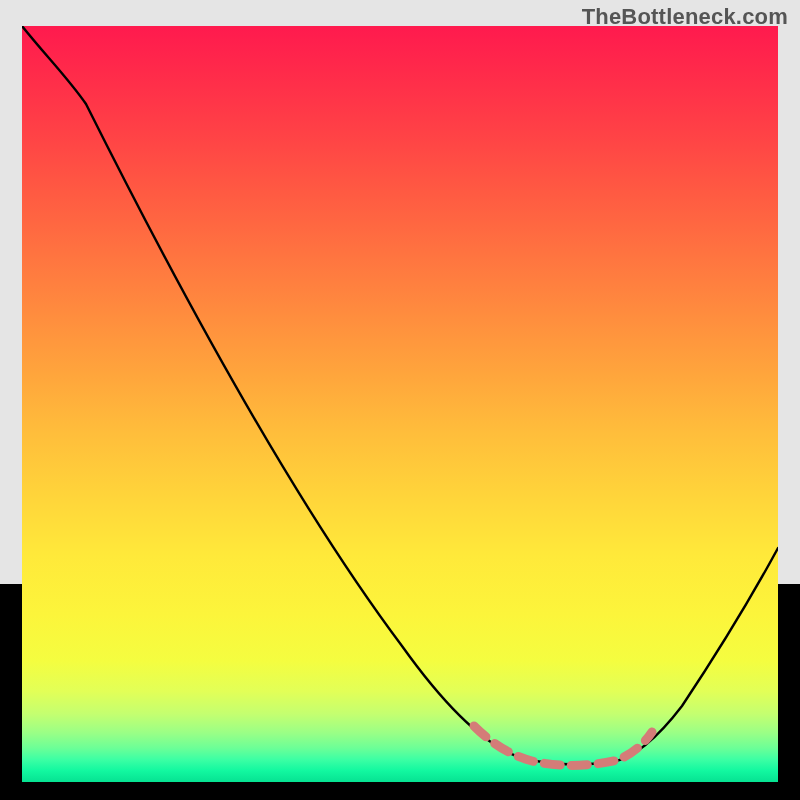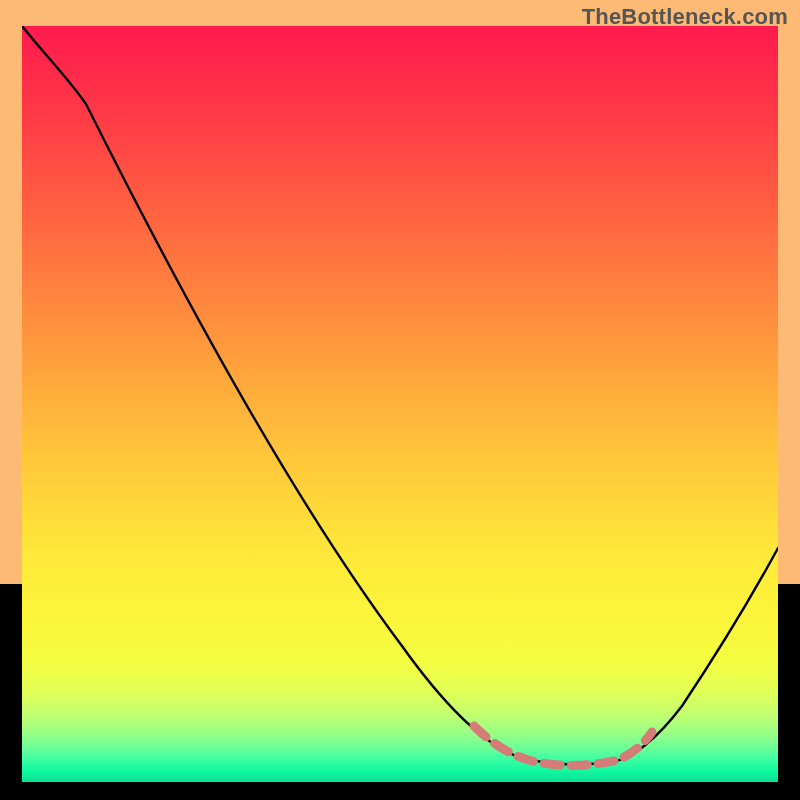--- a/index.html
+++ b/index.html
@@ -8,21 +8,21 @@
     width: 800px;
     height: 800px;
     background: #000;
     font-family: Arial, Helvetica, sans-serif;
     overflow: hidden;
   }
   .stage {
     position: relative;
     width: 800px;
     height: 584px;
-    background: #fdba74;
+    background: #e5e5e5;
   }
   .attribution {
     position: absolute;
     top: 4px;
     right: 12px;
     color: #555;
     font-size: 22px;
     font-weight: bold;
     letter-spacing: 0.2px;
     z-index: 40;

